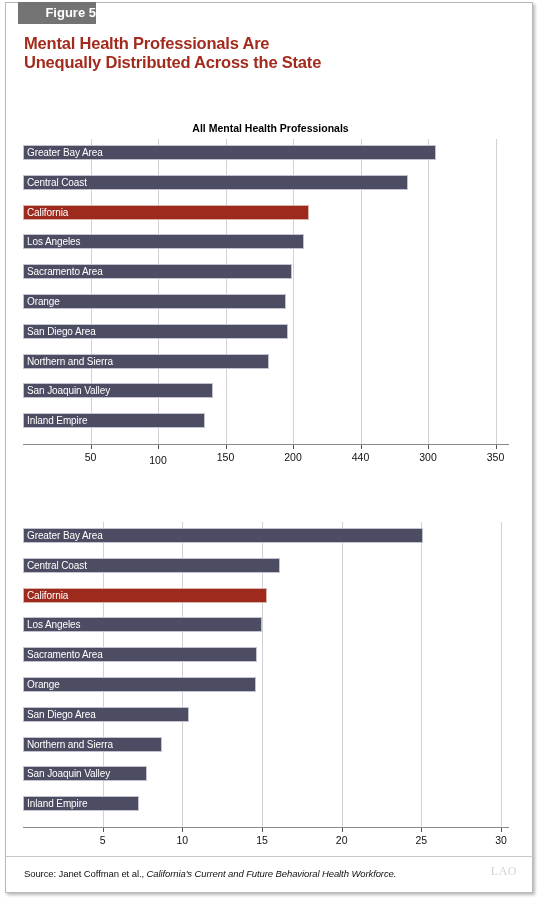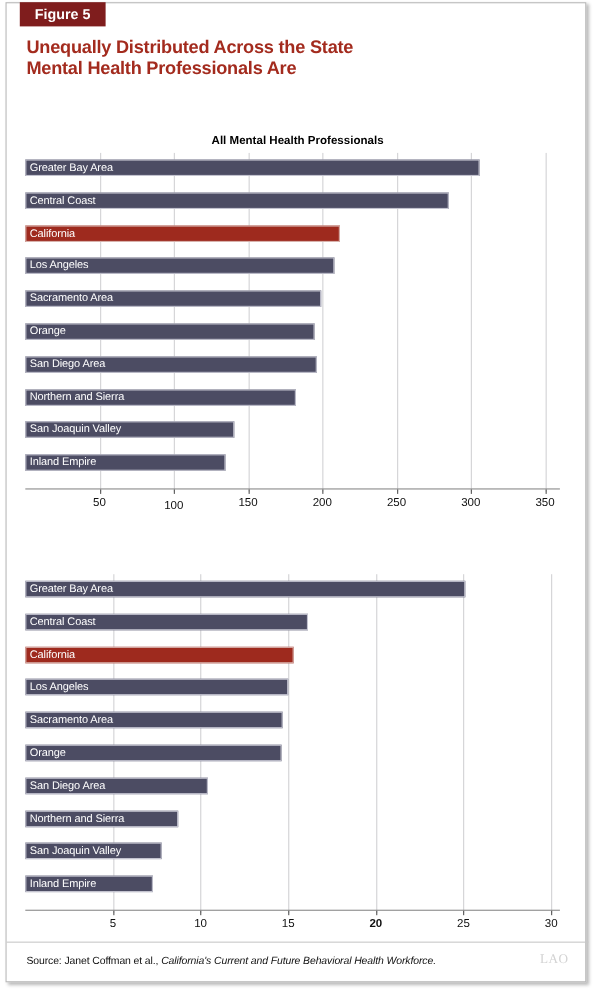--- a/index.html
+++ b/index.html
@@ -27,26 +27,26 @@
     box-sizing: border-box;
     background: #ffffff;
     box-shadow: 2px 2px 3px rgba(0,0,0,0.28);
   }
   .fig-tag {
     position: absolute;
     left: 18px;
     top: 2px;
     width: 78px;
     height: 22px;
-    background: #7f1d1d;
+    background: #737373;
     color: #ffffff;
     font-size: 13px;
     font-weight: bold;
     line-height: 22px;
-    text-align: center;
+    text-align: right;
     letter-spacing: 0px;
     z-index: 5;
   }
   .titles {
     position: absolute;
     left: 24px;
     top: 34px;
     width: 480px;
   }
   .title-line {
@@ -174,22 +174,22 @@
 </style>
 </head>
 <body>
 
 <div class="page">
   <div class="frame"></div>
 
   <div class="fig-tag">Figure 5</div>
 
   <div class="titles">
+    <div class="title-line">Mental Health Professionals Are</div>
     <div class="title-line">Unequally Distributed Across the State</div>
-    <div class="title-line">Mental Health Professionals Are</div>
   </div>
 
   <div class="chart" id="chart-0" style="top:122px;height:350px;">
     <div class="chart-title">All Mental Health Professionals</div>
     <div class="plot" id="plot-0" style="height: 308px;">
         <div class="gridline" style="left: 67.5px;"></div>
         <div class="gridline" style="left: 135px;"></div>
         <div class="gridline" style="left: 202.5px;"></div>
         <div class="gridline" style="left: 270px;"></div>
         <div class="gridline" style="left: 337.5px;"></div>
@@ -238,21 +238,21 @@
         <div class="axis-line" style="top: 305px;"></div>
         <div class="tick" style="left: 67.5px; top: 306px;"></div>
         <div class="tick-label" style="left: 67.5px; top: 312px;">50</div>
         <div class="tick" style="left: 135px; top: 306px;"></div>
         <div class="tick-label" style="left: 135px; top: 315px;">100</div>
         <div class="tick" style="left: 202.5px; top: 306px;"></div>
         <div class="tick-label" style="left: 202.5px; top: 312px;">150</div>
         <div class="tick" style="left: 270px; top: 306px;"></div>
         <div class="tick-label" style="left: 270px; top: 312px;">200</div>
         <div class="tick" style="left: 337.5px; top: 306px;"></div>
-        <div class="tick-label" style="left: 337.5px; top: 312px;">250</div>
+        <div class="tick-label" style="left: 337.5px; top: 312px;">440</div>
         <div class="tick" style="left: 405px; top: 306px;"></div>
         <div class="tick-label" style="left: 405px; top: 312px;">300</div>
         <div class="tick" style="left: 472.5px; top: 306px;"></div>
         <div class="tick-label" style="left: 472.5px; top: 312px;">350</div>
       </div>
   </div>
 
   <div class="chart" id="chart-1" style="top:505px;height:350px;">
     <div class="plot" id="plot-1" style="height: 308px;">
         <div class="gridline" style="left: 79.6721px;"></div>
@@ -302,21 +302,21 @@
           <div class="bar-label">Inland Empire</div>
         </div>
         <div class="axis-line" style="top: 305px;"></div>
         <div class="tick" style="left: 79.6721px; top: 306px;"></div>
         <div class="tick-label" style="left: 79.6721px; top: 312px;">5</div>
         <div class="tick" style="left: 159.344px; top: 306px;"></div>
         <div class="tick-label" style="left: 159.344px; top: 312px;">10</div>
         <div class="tick" style="left: 239.016px; top: 306px;"></div>
         <div class="tick-label" style="left: 239.016px; top: 312px;">15</div>
         <div class="tick" style="left: 318.689px; top: 306px;"></div>
-        <div class="tick-label" style="left: 318.689px; top: 312px; font-weight: bold;">20</div>
+        <div class="tick-label" style="left: 318.689px; top: 312px;">20</div>
         <div class="tick" style="left: 398.361px; top: 306px;"></div>
         <div class="tick-label" style="left: 398.361px; top: 312px;">25</div>
         <div class="tick" style="left: 478.033px; top: 306px;"></div>
         <div class="tick-label" style="left: 478.033px; top: 312px;">30</div>
       </div>
   </div>
 
   <div class="divider"></div>
   <div class="source">
     <span>Source: Janet Coffman et al., </span><em>California's Current and Future Behavioral Health Workforce.</em>

